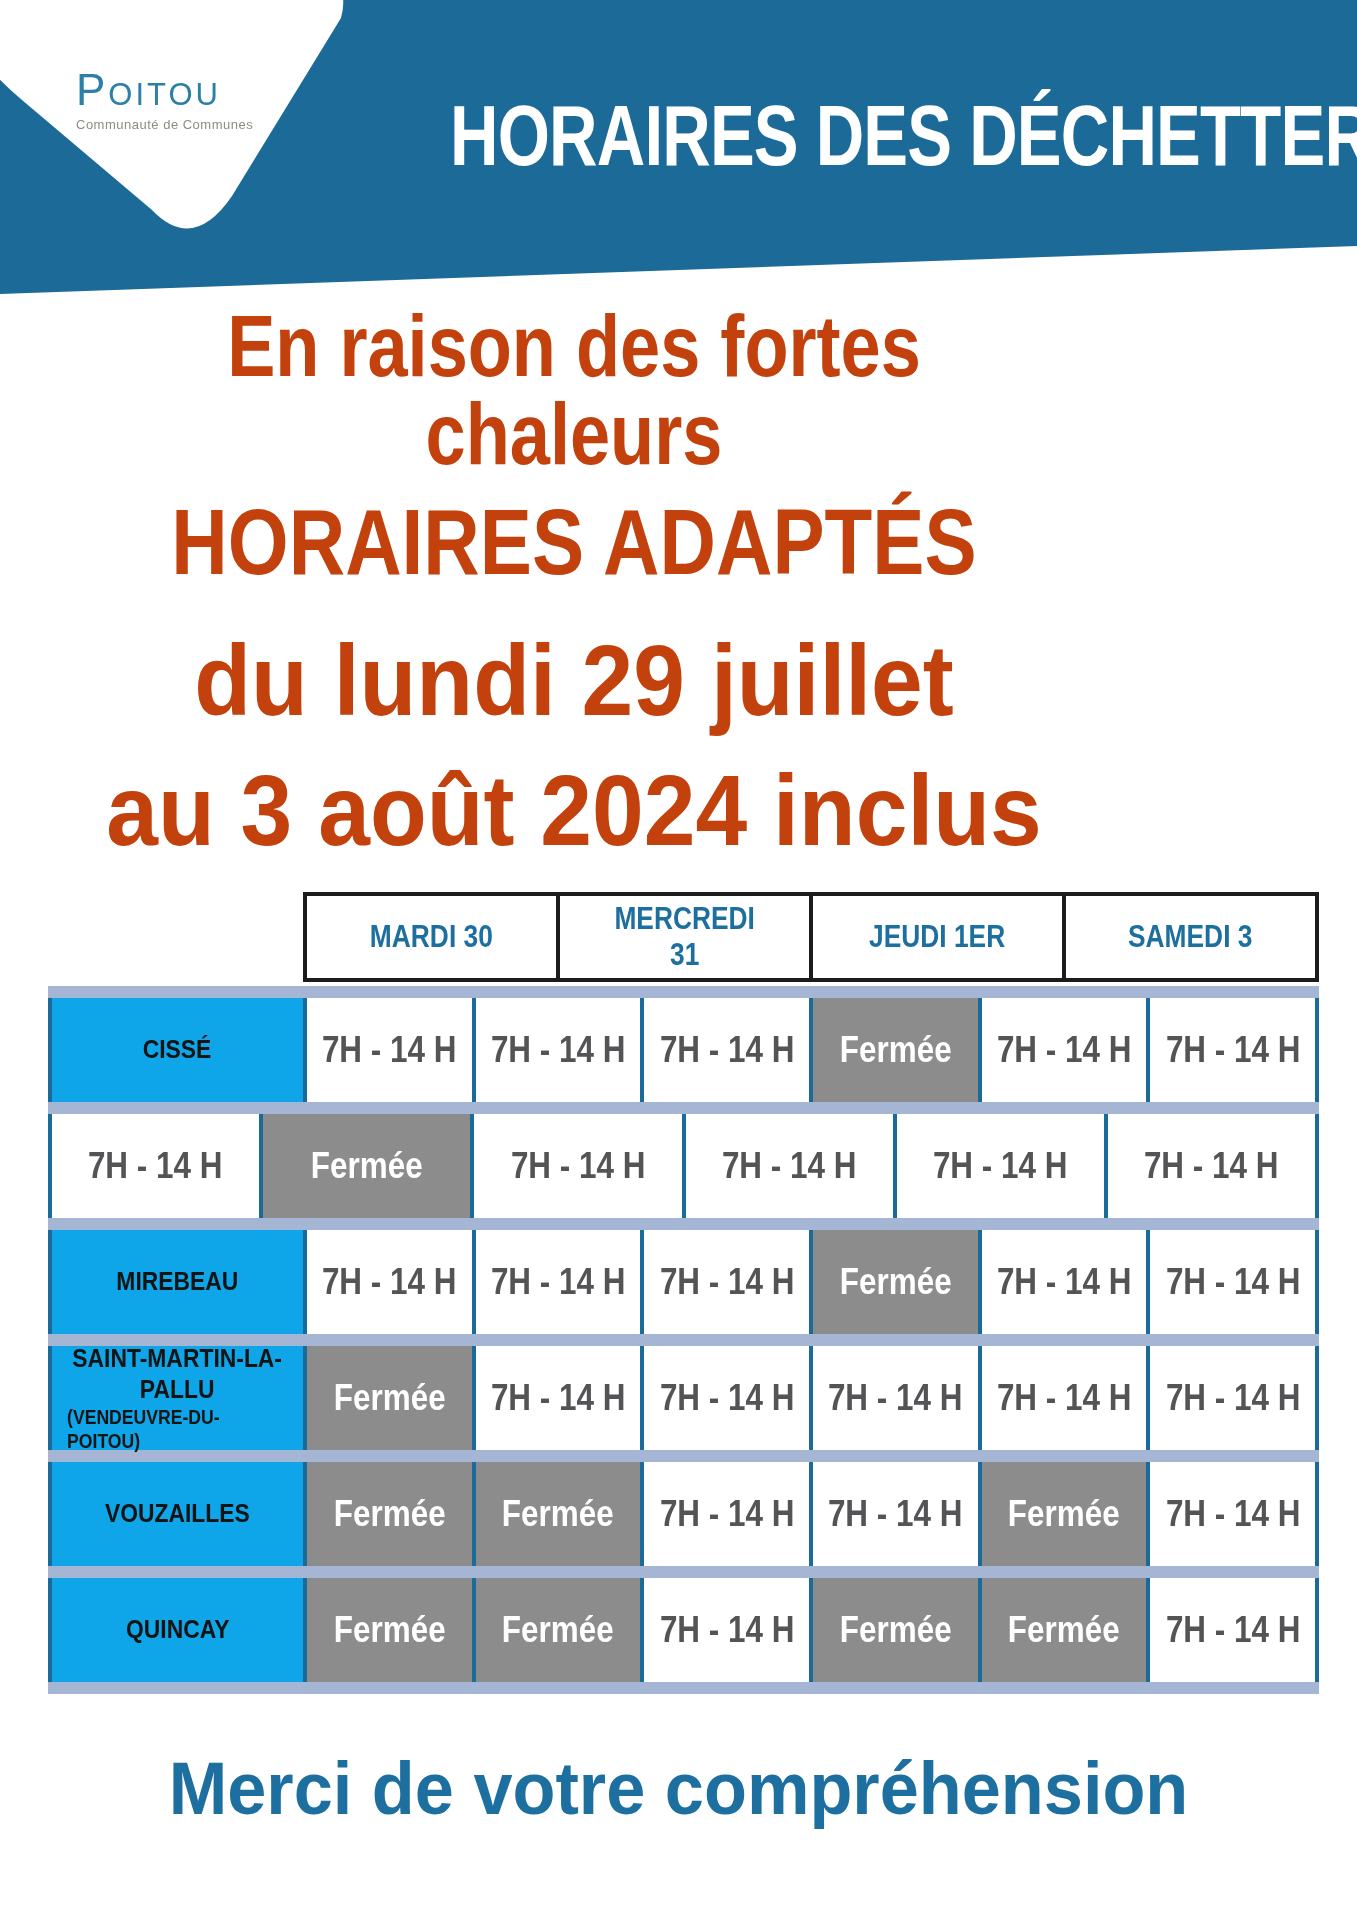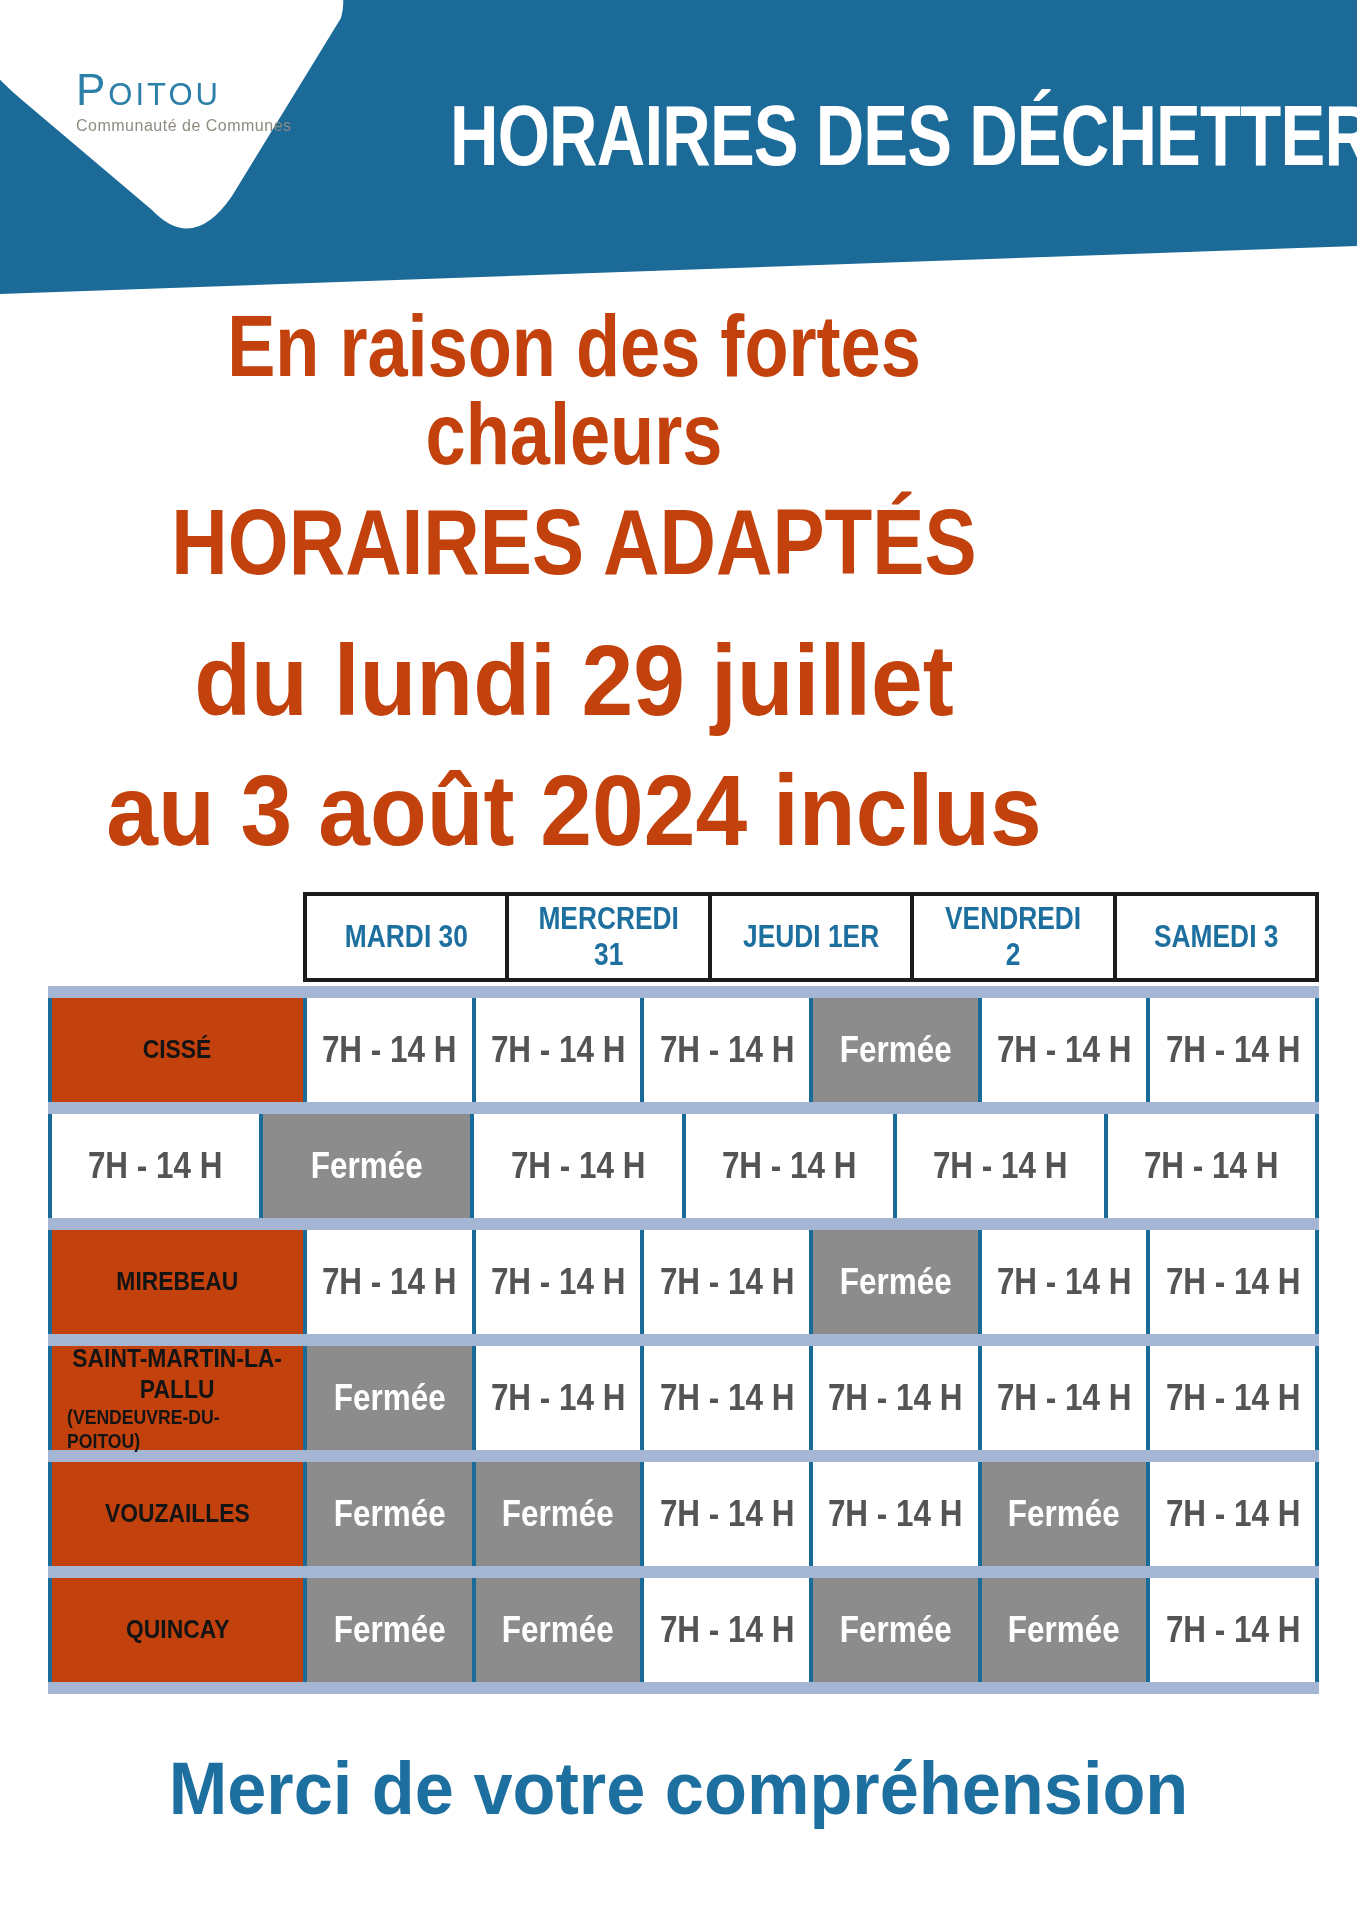--- a/index.html
+++ b/index.html
@@ -27,21 +27,21 @@
     font-variant:small-caps;text-transform:lowercase;
     font-size:56px;line-height:1;color:#D89A33;letter-spacing:3px;
   }
   .logo-haut::first-letter{text-transform:uppercase;}
   .logo-triangle{margin-left:4px;margin-top:2px;}
   .logo-poitou{
     font-variant:small-caps;text-transform:lowercase;
     font-size:44px;line-height:1;color:#2B7FA8;letter-spacing:3px;margin-top:22px;
   }
   .logo-poitou::first-letter{text-transform:uppercase;}
-  .logo-sub{font-size:16px;color:#8F8B80;letter-spacing:.5px;margin-top:5px;}
+  .logo-sub{font-size:13px;color:#8F8B80;letter-spacing:.5px;margin-top:5px;}
   
   .notice{position:absolute;left:0;top:302px;width:1148px;text-align:center;color:#c2410c;font-weight:bold;}
   .notice div{margin:0 auto;}
   .n1{font-size:88px;line-height:1;transform:scaleX(.82);}
   .n2{font-size:92px;line-height:1;margin-top:18px !important;transform:scaleX(.85);}
   .n3{font-size:100px;line-height:1;margin-top:42px !important;transform:scaleX(.93);}
   .n4{font-size:100px;line-height:1;margin-top:30px !important;transform:scaleX(.93);}
   
   .sched-header{position:absolute;left:303px;top:892px;width:1016px;height:90px;display:flex;box-sizing:border-box;}
   .hcell{
@@ -55,21 +55,21 @@
   }
   
   .sched-body{position:absolute;left:48px;top:986px;width:1271px;}
   .band{height:12px;background:#A5B6D5;}
   .trow{display:flex;height:104px;box-sizing:border-box;}
   .cell{
     border-left:4px solid #1A6B99;box-sizing:border-box;
     display:flex;flex-direction:column;align-items:center;justify-content:center;
   }
   .trow .cell:last-child{border-right:4px solid #1A6B99;}
-  .cell.label{width:255px;background:#c2410c;}
+  .cell.label{width:255px;background:#0ea5e9;}
   .cell.data{flex:1;background:#ffffff;}
   .cell.data.closed{background:#8C8C8C;}
   .ctext{font-size:37px;font-weight:bold;color:#545456;white-space:nowrap;transform:scaleX(.85);}
   .closed .ctext{color:#ffffff;}
   .labtext{
     font-size:26px;font-weight:bold;color:#141414;text-align:center;
     white-space:pre-line;line-height:1.2;transform:scaleX(.88);
   }
   .labsub{font-size:20px;font-weight:bold;color:#141414;transform:scaleX(.88);line-height:1.2;}
   
@@ -109,24 +109,20 @@
         <div class="htext">MARDI 30</div>
       </div>
       <div class="hcell">
         <div class="htext">MERCREDI
 31</div>
       </div>
       <div class="hcell">
         <div class="htext">JEUDI 1ER</div>
       </div>
       <div class="hcell">
-        <div class="htext">VENDREDI
-2</div>
-      </div>
-      <div class="hcell">
         <div class="htext">SAMEDI 3</div>
       </div>
     </div>
   <div class="sched-body" id="schedBody">
       <div class="band"></div>
       <div class="trow">
         <div class="cell label">
           <div class="labtext">CISSÉ</div>
         </div>
         <div class="cell data">

